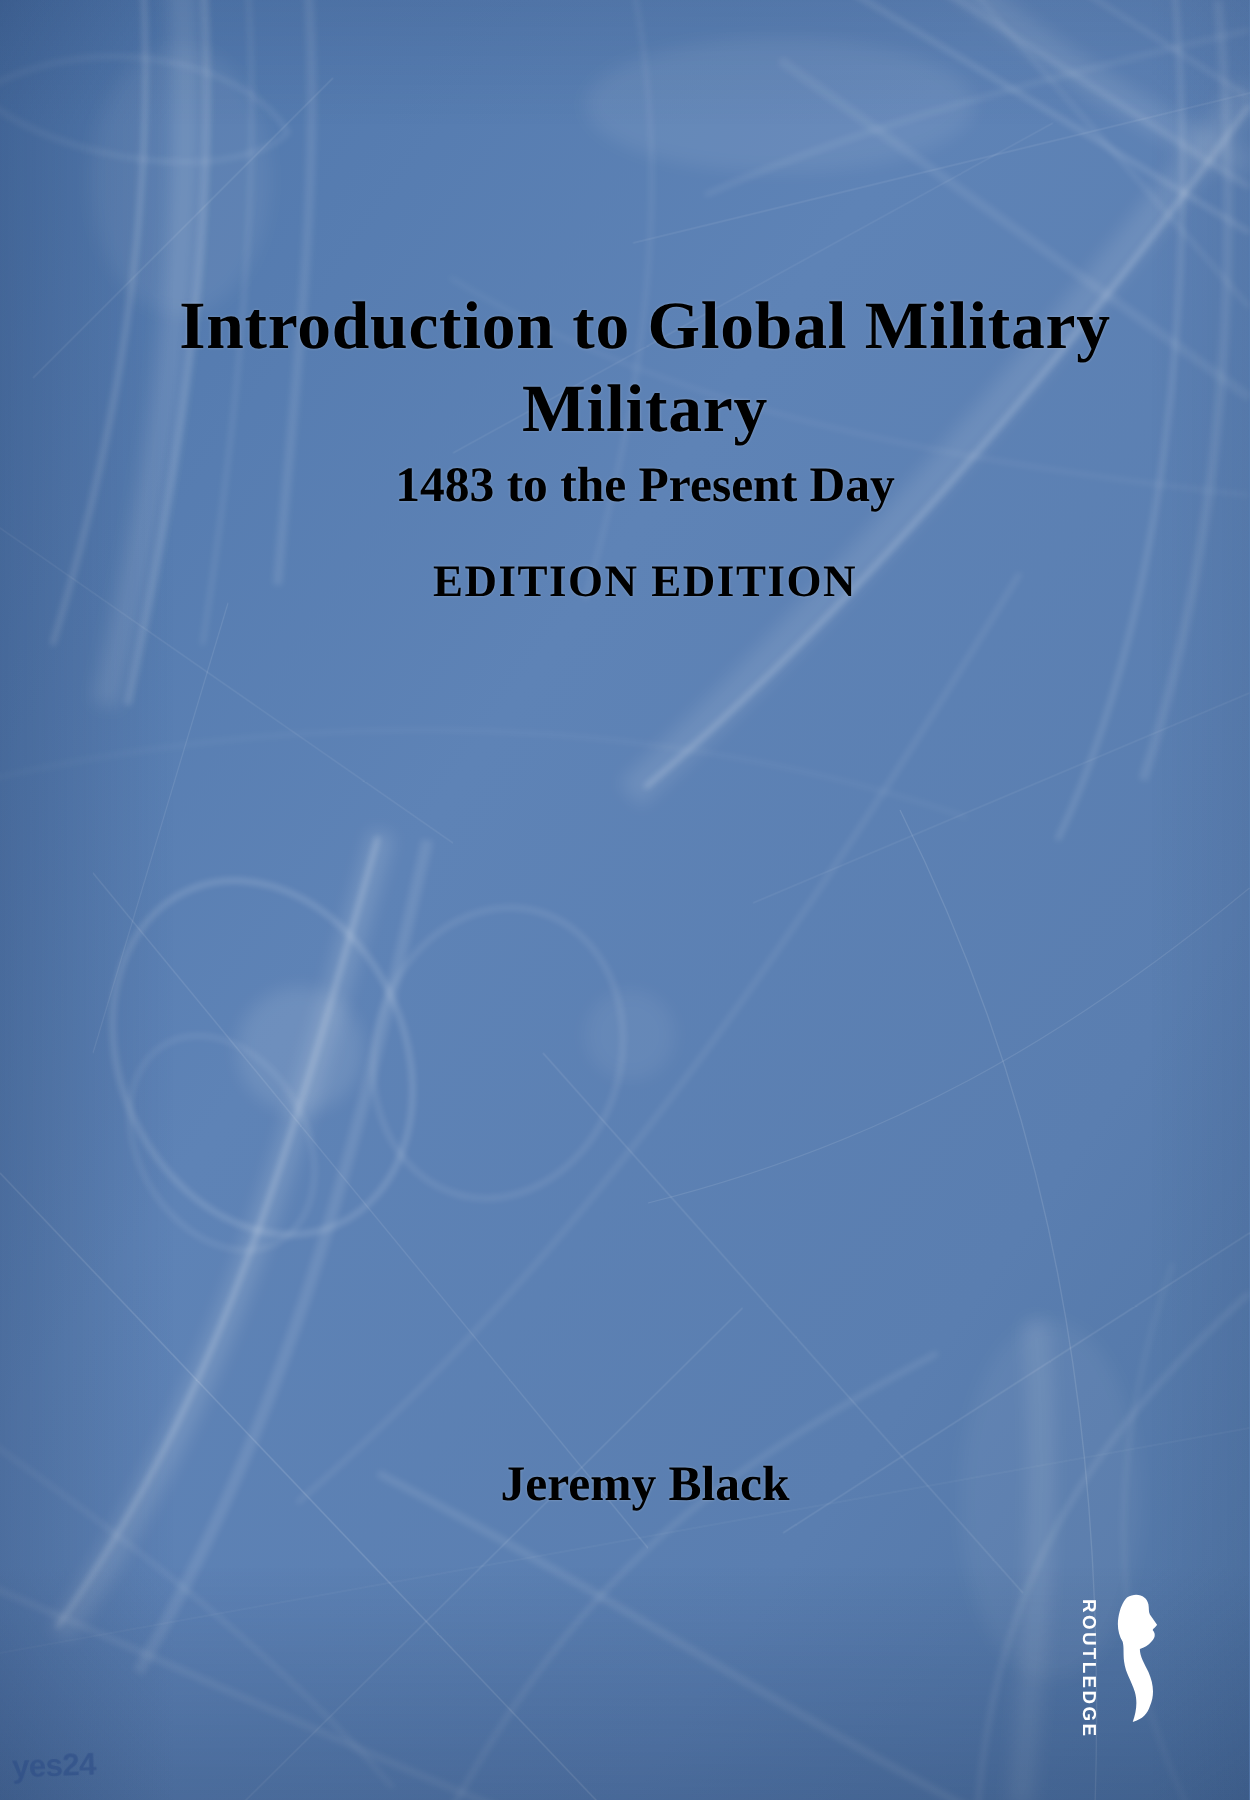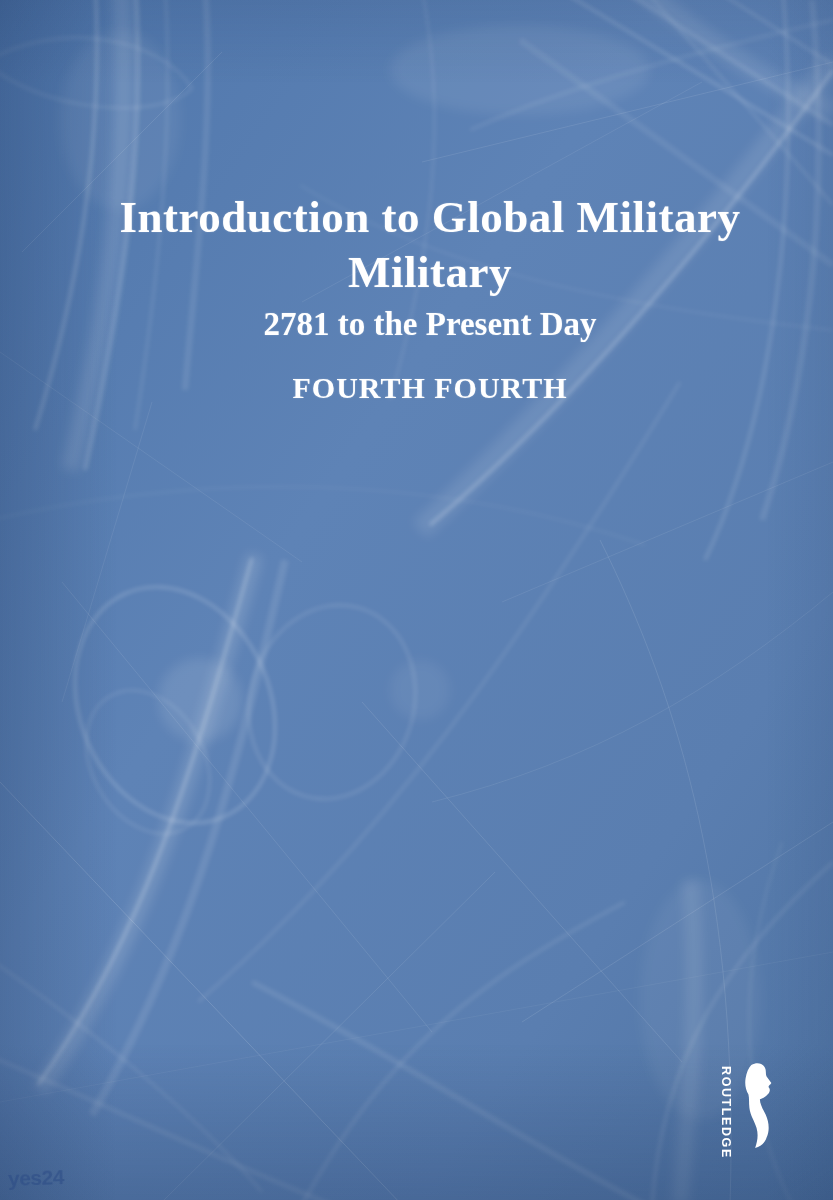--- a/index.html
+++ b/index.html
@@ -13,21 +13,21 @@
   .vignette{
     position:absolute;inset:0;z-index:1;pointer-events:none;
     background:
       linear-gradient(to right, rgba(16,38,77,0.22), rgba(16,38,77,0) 14%),
       linear-gradient(to left, rgba(16,38,77,0.08), rgba(16,38,77,0) 8%),
       linear-gradient(to top, rgba(16,38,77,0.24), rgba(16,38,77,0) 13%),
       linear-gradient(to bottom, rgba(16,38,77,0.10), rgba(16,38,77,0) 7%);
   }
   .textblock{
     position:absolute;left:30px;width:800px;text-align:center;z-index:2;
-    color:#ffffff;text-shadow:0 0 2px rgba(255,255,255,0.25);
+    color:#000000;text-shadow:0 0 2px rgba(255,255,255,0.25);
   }
   .title{
     top:190px;font-size:45px;font-weight:bold;line-height:55px;
     letter-spacing:0.5px;
   }
   .subtitle{top:306px;font-size:33px;font-weight:bold;}
   .edition{top:371px;font-size:30px;font-weight:bold;letter-spacing:1px;}
   .author{top:972px;font-size:33px;font-weight:bold;}
   .publisher{
     position:absolute;left:712px;top:1058px;width:72px;height:100px;z-index:2;
@@ -134,24 +134,25 @@
     </svg>
   </div>
 
   <div class="vignette"></div>
 
   <div class="textblock title">
     <div>Introduction to Global Military</div>
     <div>Military</div>
   </div>
 
-  <div class="textblock subtitle">2781 to the Present Day</div>
+  <div class="textblock subtitle">1483 to the Present Day</div>
 
-  <div class="textblock edition">FOURTH FOURTH</div>
+  <div class="textblock edition">EDITION EDITION</div>
 
+  <div class="textblock author">Jeremy Black</div>
 
   <div class="publisher">
     <span class="publisher-name">ROUTLEDGE</span>
     <svg class="publisher-logo" viewBox="0 0 44 92" xmlns="http://www.w3.org/2000/svg">
       <path fill="#ffffff" d="M15,3
         C22,-1 29,2 30,8
         C30.5,11 30,13 31,15
         L36,22
         C35,24 33,24.5 33,26
         C35,28 35,31 32,34

